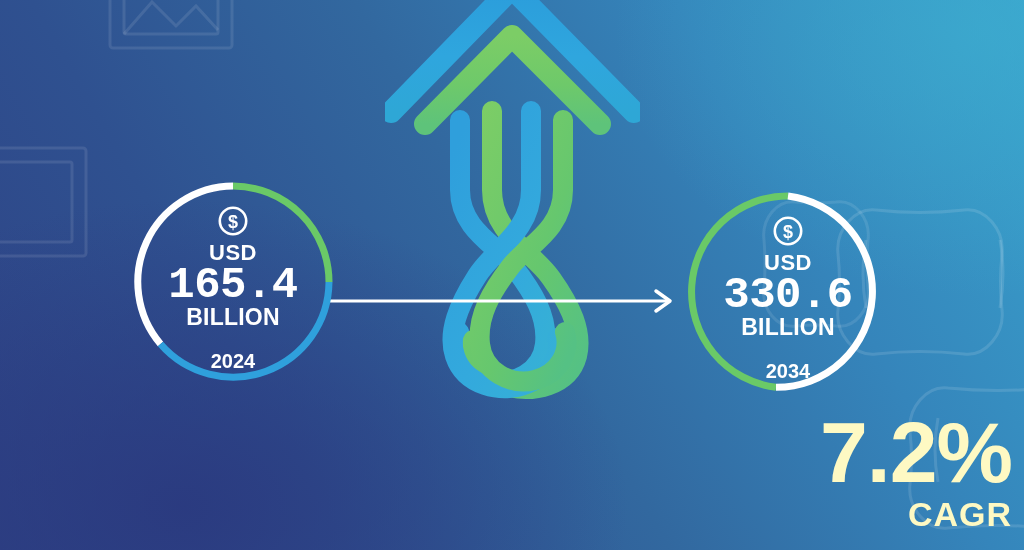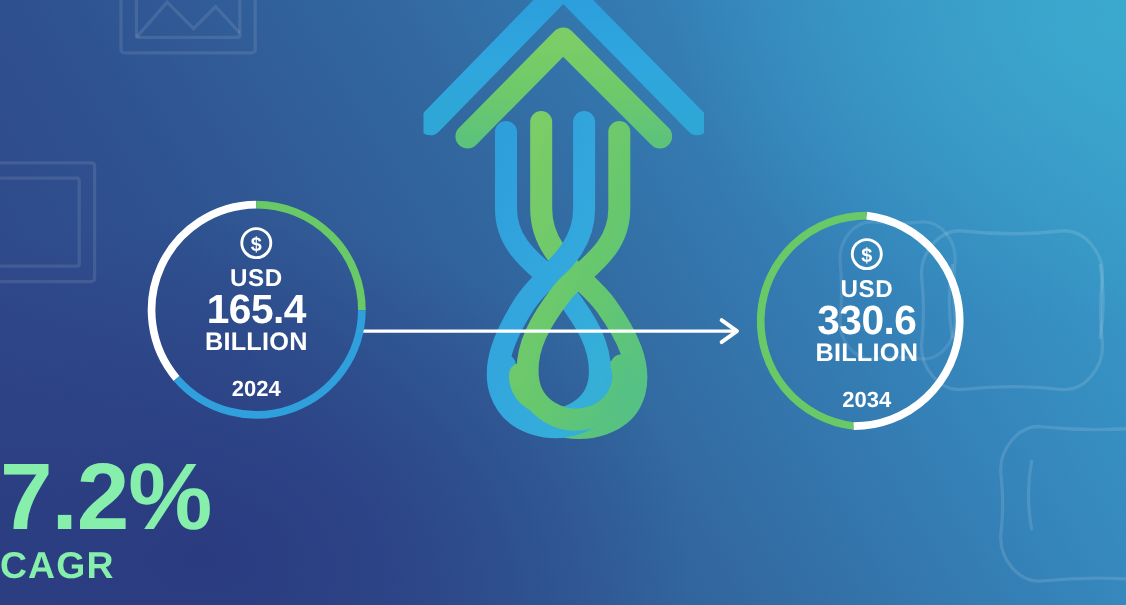--- a/index.html
+++ b/index.html
@@ -74,25 +74,26 @@
 
   .coin-icon { display: block; margin-bottom: 3px; }
 
   .kpi-currency {
     font-size: 22px;
     font-weight: bold;
     letter-spacing: 0.5px;
     line-height: 1.05;
   }
   .kpi-value {
-    font-size: 37px;
+    font-size: 44px;
     font-weight: bold;
     letter-spacing: -0.5px;
     line-height: 1.0;
     margin-top: -1px;
+    font-family: Liberation Mono, monospace;
   }
   .kpi-unit {
     font-size: 23px;
     font-weight: bold;
     letter-spacing: 0.2px;
     line-height: 1.05;
     margin-top: -2px;
     text-align: right;
   }
   .kpi-year {
@@ -111,24 +112,24 @@
     left: 385px;
     top: -6px;
     width: 255px;
     height: 410px;
   }
 
   
   .cagr-block {
     position: absolute;
     left: 0;
-    right: 0;
+    right: 12px;
     top: 412px;
-    text-align: left;
-    color: #86efac;
+    text-align: right;
+    color: #fef9c3;
   }
   .cagr-value {
     font-size: 86px;
     font-weight: bold;
     letter-spacing: -1px;
     line-height: 0.95;
   }
   .cagr-label {
     font-size: 34px;
     font-weight: bold;

